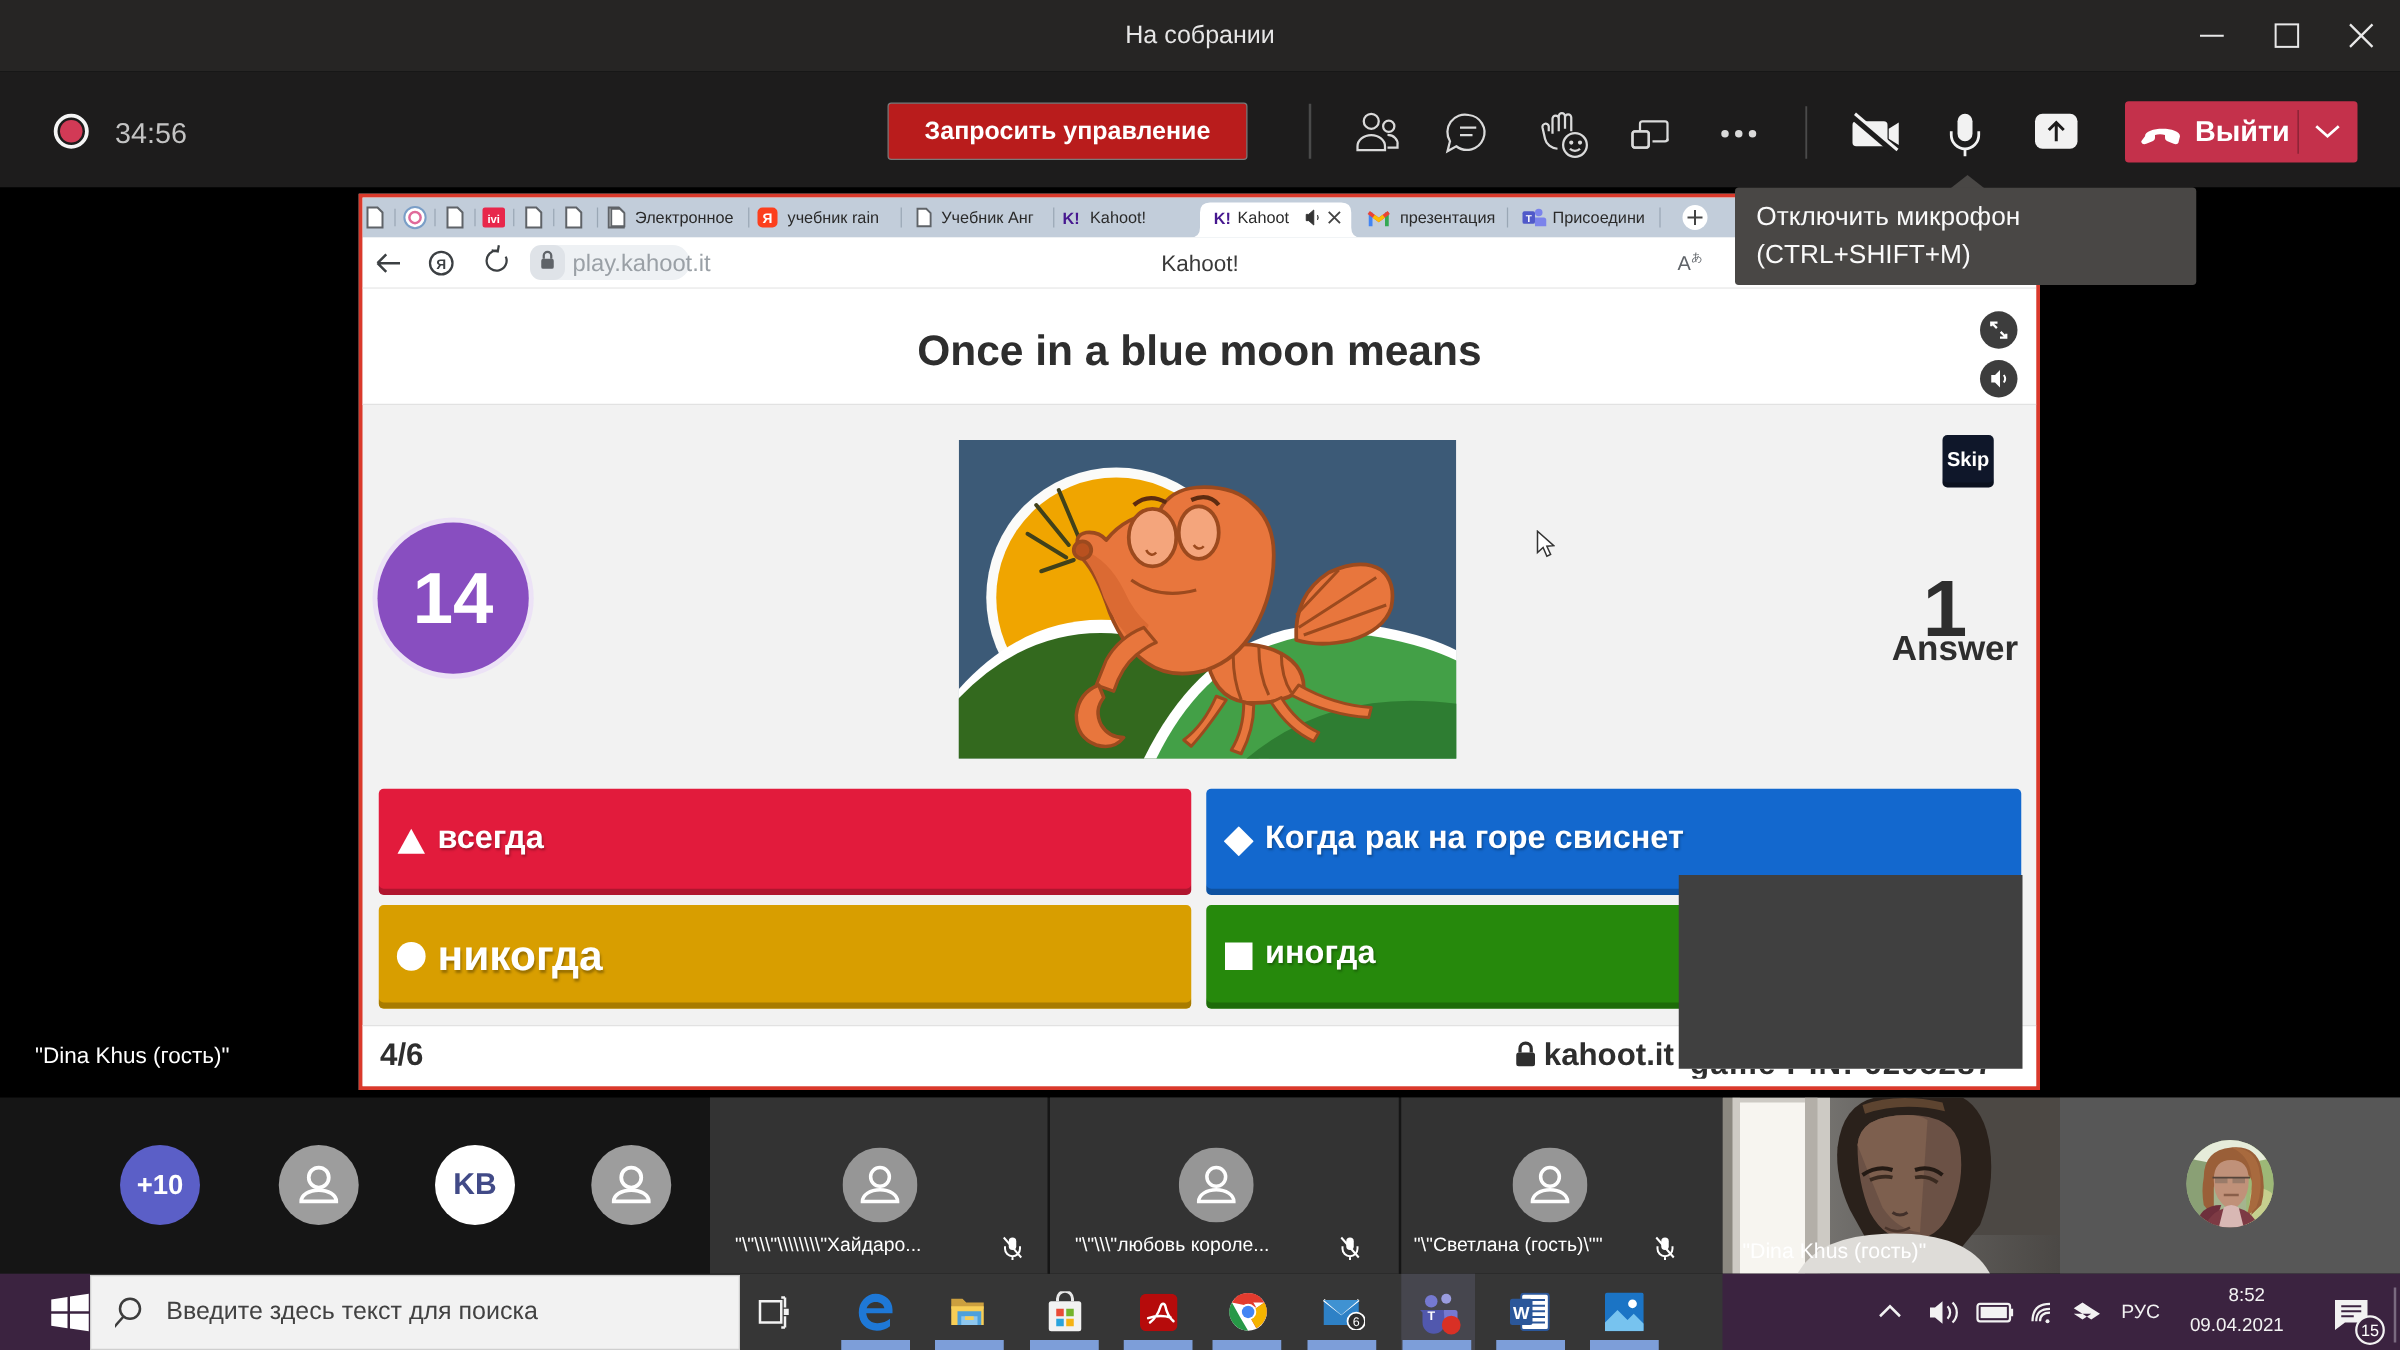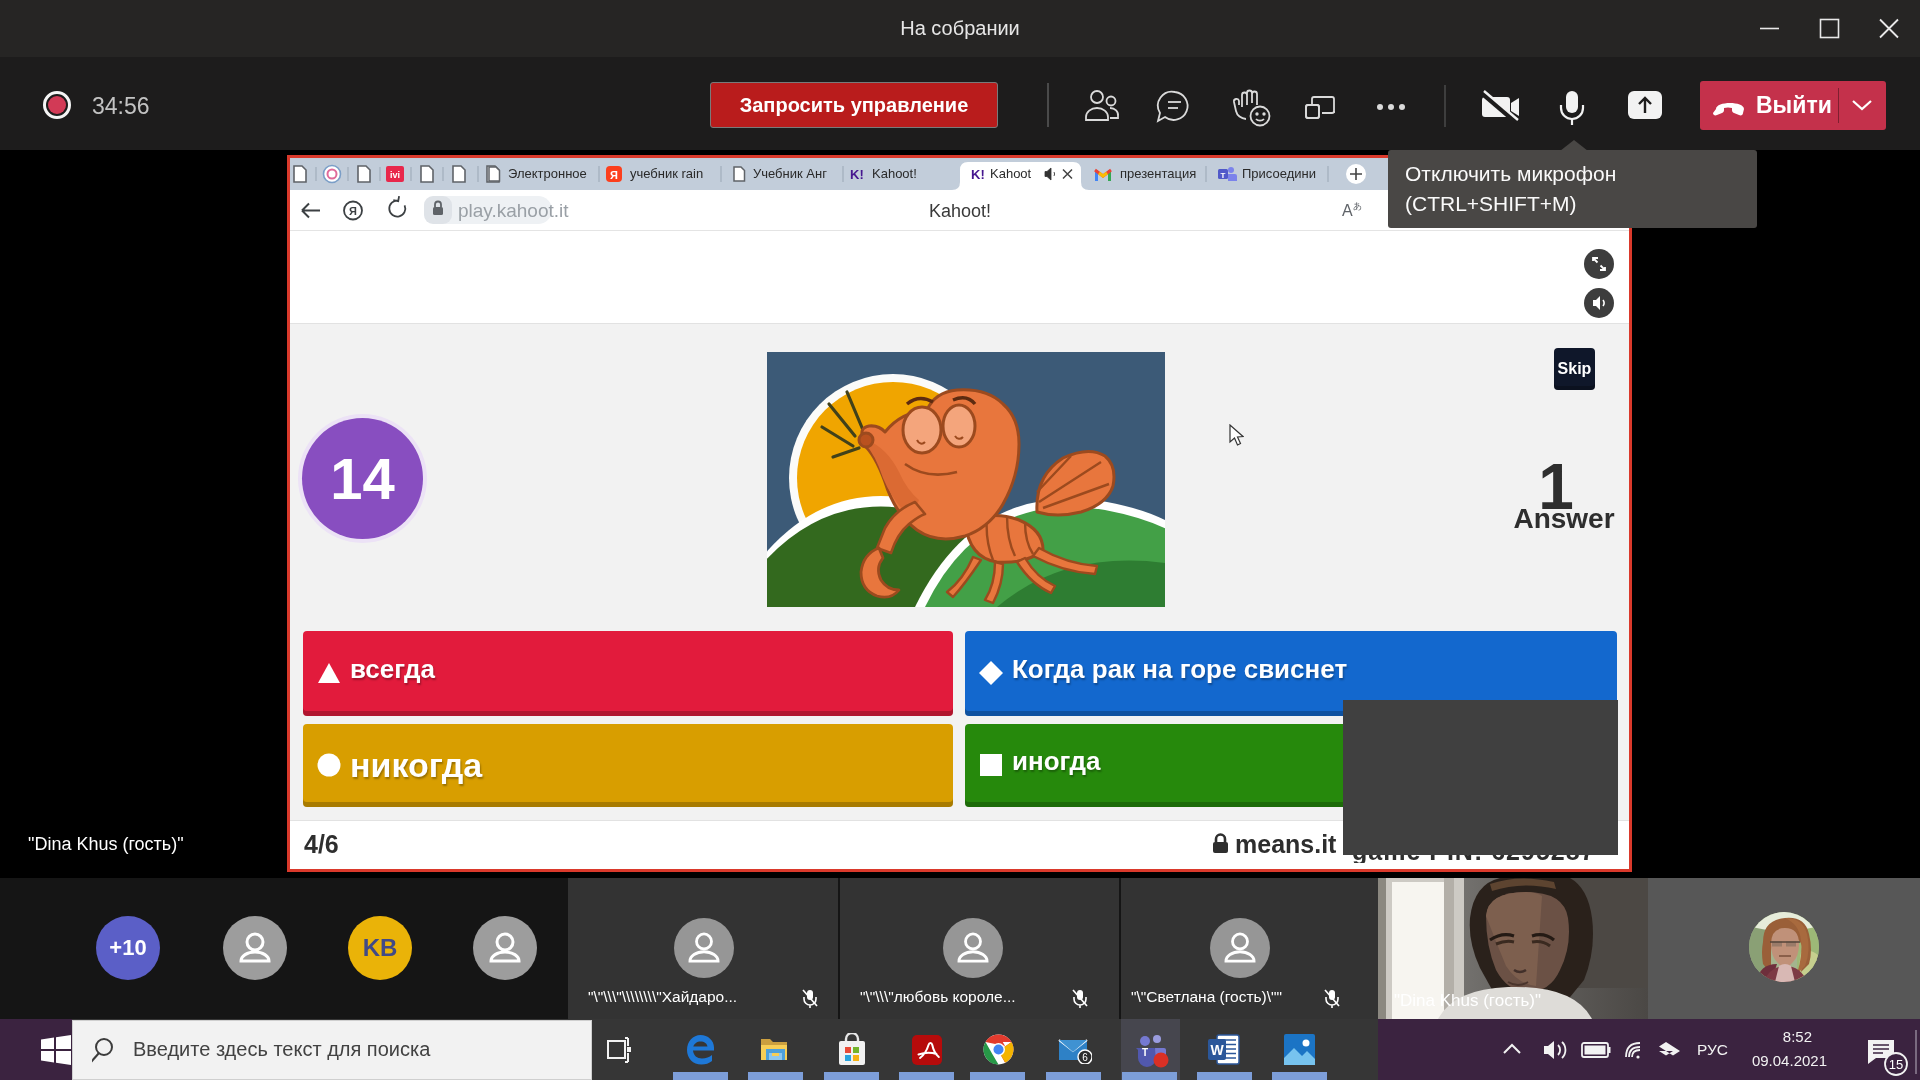--- a/index.html
+++ b/index.html
@@ -182,20 +182,21 @@
       <rect x="134" y="6" width="28" height="28" rx="9" fill="#dfe3e8"></rect>
       <rect x="143" y="17" width="10" height="8" rx="1.5" fill="#5f6368"></rect>
       <path d="M145 17 v-2.5 a3 3 0 0 1 6 0 v2.5" stroke="#5f6368" stroke-width="1.8" fill="none"></path>
       <text x="168" y="27" font-size="19" fill="#9aa0a6">play.kahoot.it</text>
       <text x="670" y="27" font-size="18" fill="#3a3a3a" text-anchor="middle">Kahoot!</text>
       <text x="1052" y="26" font-size="16" fill="#5f6368">A</text>
       <text x="1063" y="19" font-size="9" fill="#5f6368">あ</text>
     </svg>
 
     <div class="abs" style="left:0;top:73px;width:1339px;height:93px;background:#fff;border-bottom:1px solid #e2e2e2;"></div>
+    <div class="abs" style="left:0;top:104px;width:1339px;text-align:center;font-size:34px;font-weight:800;color:#2e2e2e;">Once in a blue moon means</div>
 
     <svg class="abs" style="left:1293px;top:90px;" width="32" height="72" viewBox="0 0 32 72">
       <circle cx="16" cy="16" r="15" fill="#3d3d3d"></circle>
       <path d="M10 13 v-3 h5 M22 19 v3 h-5 M10 10 l4.5 4.5 M22 22 l-4.5 -4.5" stroke="#fff" stroke-width="1.8" fill="none"></path>
       <circle cx="16" cy="55" r="15" fill="#3d3d3d"></circle>
       <path d="M10 52 h3 l4 -4 v14 l-4 -4 h-3 z" fill="#fff"></path>
       <path d="M20 52 a5 5 0 0 1 0 6" stroke="#fff" stroke-width="1.6" fill="none"></path>
     </svg>
 
     <div class="abs" style="left:12px;top:260px;width:121px;height:121px;border-radius:50%;background:#884ec0;box-shadow:0 0 0 4px #ece2f6;color:#fff;font-size:58px;font-weight:800;display:flex;align-items:center;justify-content:center;">14</div>
@@ -275,21 +276,21 @@
         <circle cx="12" cy="12" r="11.5" fill="#fff"></circle>
       </svg>
     <div class="abs" style="left:60px;top:588px;font-size:34px;font-weight:800;color:#fff;text-shadow:1px 2px 2px rgba(0,0,0,0.3);">никогда</div>
     <svg class="abs" style="left:689px;top:595px;" width="24" height="24" viewBox="0 0 24 24">
         <rect x="1" y="1" width="22" height="22" fill="#fff"></rect>
       </svg>
     <div class="abs" style="left:722px;top:588px;font-size:26px;font-weight:800;color:#fff;text-shadow:1px 2px 2px rgba(0,0,0,0.3);">иногда</div>
 
     <div class="abs" style="left:0;top:662px;width:1339px;height:49px;background:#fff;border-top:1px solid #e2e2e2;"></div>
     <div class="abs" style="left:14px;top:672px;font-size:25px;font-weight:800;color:#2e2e2e;">4/6</div>
-    <div class="abs" style="left:945px;top:672px;font-size:25px;font-weight:800;color:#2e2e2e;">means.it</div>
+    <div class="abs" style="left:945px;top:672px;font-size:25px;font-weight:800;color:#2e2e2e;">kahoot.it</div>
     <svg class="abs" style="left:920px;top:674px;" width="22" height="24" viewBox="0 0 22 24">
       <rect x="3" y="10" width="15" height="11" rx="2" fill="#2e2e2e"></rect>
       <path d="M6 10 v-3 a4.5 4.5 0 0 1 9 0 v3" stroke="#2e2e2e" stroke-width="2.6" fill="none"></path>
     </svg>
 
     <div class="abs" style="left:1062px;top:697px;width:263px;height:8px;overflow:hidden;">
       <div style="position:absolute;left:0;top:-18px;font-size:25px;font-weight:800;color:#2e2e2e;letter-spacing:1px;">game PIN: 6295287</div>
     </div>
 
     <div class="abs" style="left:1053px;top:542px;width:275px;height:155px;background:#404040;"></div>
@@ -301,21 +302,21 @@
   <div class="abs" style="left:1388px;top:150px;width:369px;height:78px;background:#494745;border-radius:3px;color:#fafafa;font-size:21px;line-height:30px;padding:9px 12px 0 17px;">Отключить микрофон<br>(CTRL+SHIFT+M)</div>
 
   <div class="abs" style="left:0;top:878px;width:1920px;height:141px;background:#151515;"></div>
 
   <div class="abs" style="left:96px;top:916px;width:64px;height:64px;border-radius:50%;background:#5b5fc7;color:#fff;font-size:22px;font-weight:bold;display:flex;align-items:center;justify-content:center;">+10</div>
   <div class="abs" style="left:223px;top:916px;width:64px;height:64px;border-radius:50%;background:#9d9d9d;"></div>
   <svg class="abs" style="left:223px;top:916px;" width="64" height="64" viewBox="0 0 64 64">
       <circle cx="32" cy="26" r="8" fill="none" stroke="#fff" stroke-width="3"></circle>
       <path d="M18 45 a14 9 0 0 1 28 0 z" fill="none" stroke="#fff" stroke-width="3"></path>
     </svg>
-  <div class="abs" style="left:348px;top:916px;width:64px;height:64px;border-radius:50%;background:#eab308;color:#414a87;font-size:24px;font-weight:bold;display:flex;align-items:center;justify-content:center;">KB</div>
+  <div class="abs" style="left:348px;top:916px;width:64px;height:64px;border-radius:50%;background:#ffffff;color:#414a87;font-size:24px;font-weight:bold;display:flex;align-items:center;justify-content:center;">KB</div>
   <div class="abs" style="left:473px;top:916px;width:64px;height:64px;border-radius:50%;background:#9d9d9d;"></div>
   <svg class="abs" style="left:473px;top:916px;" width="64" height="64" viewBox="0 0 64 64">
       <circle cx="32" cy="26" r="8" fill="none" stroke="#fff" stroke-width="3"></circle>
       <path d="M18 45 a14 9 0 0 1 28 0 z" fill="none" stroke="#fff" stroke-width="3"></path>
     </svg>
 
   <div class="abs" style="left:568px;top:878px;width:270px;height:141px;background:#333;"></div>
   <div class="abs" style="left:840px;top:878px;width:279px;height:141px;background:#333;"></div>
   <div class="abs" style="left:1121px;top:878px;width:257px;height:141px;background:#333;"></div>
   <svg class="abs" style="left:674px;top:918px;" width="60" height="60" viewBox="0 0 64 64">

